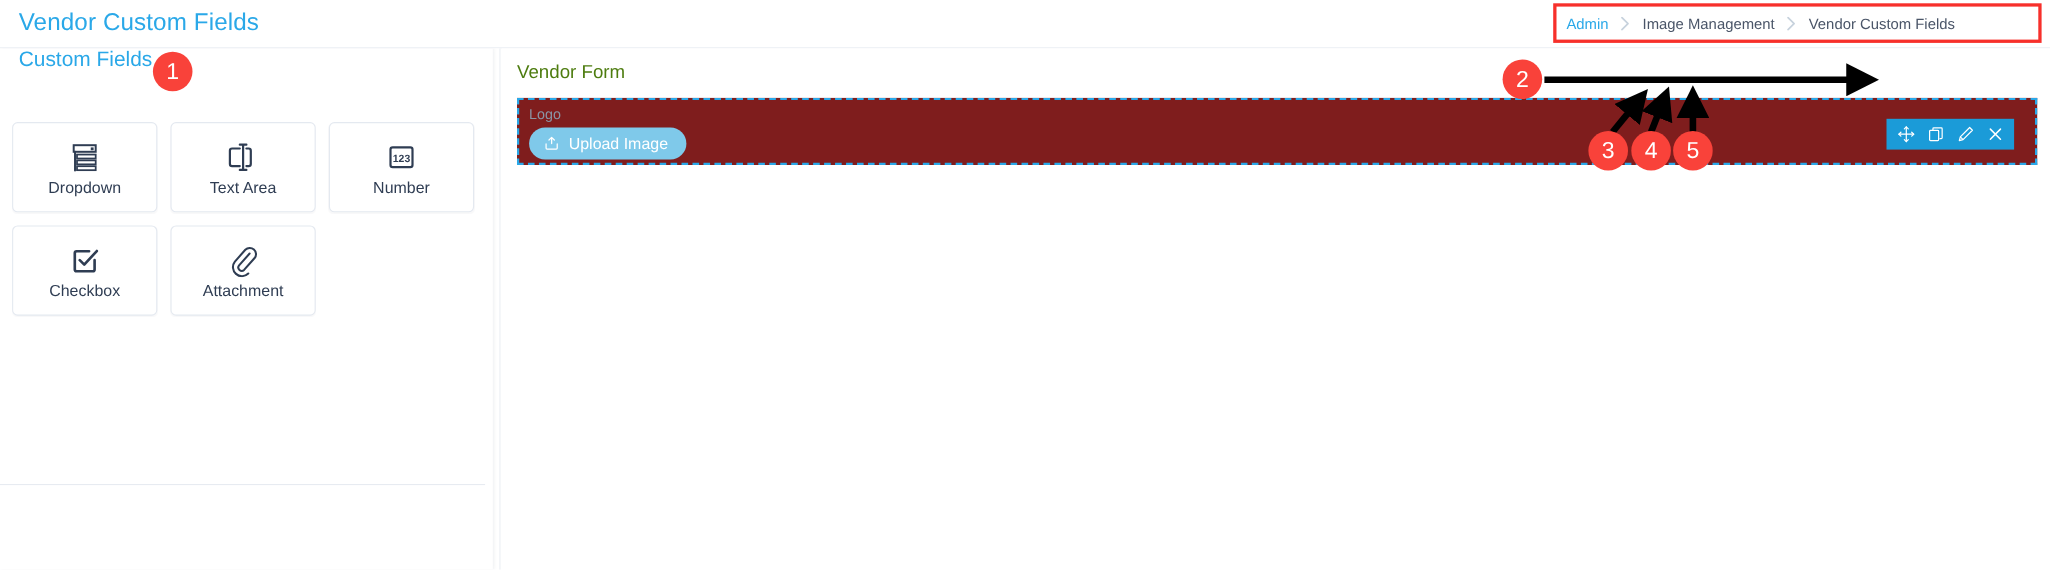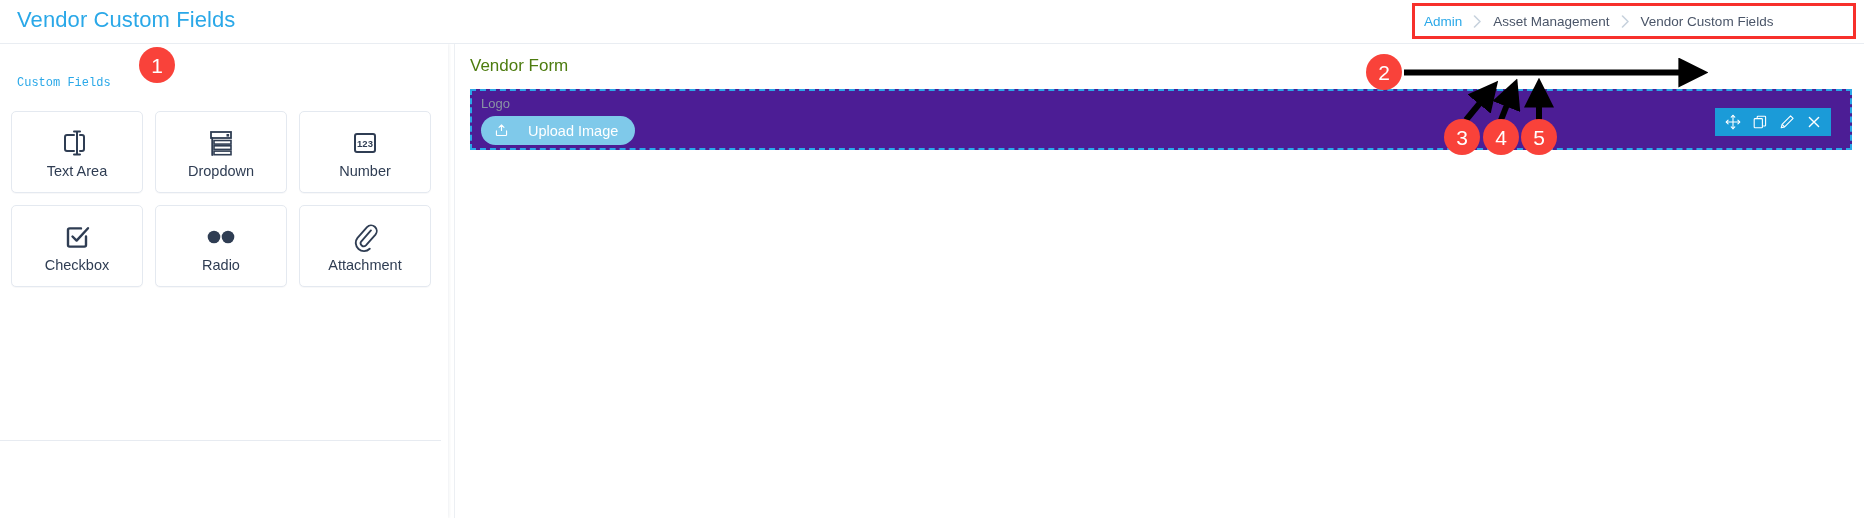--- a/index.html
+++ b/index.html
@@ -74,26 +74,25 @@
   }
   .left-panel-inner {
     position: absolute;
     left: 0; top: 0;
     width: 448px; height: 474px;
     background: #fff;
     box-shadow: 1px 0 3px rgba(16,36,64,0.07);
   }
   .panel-title {
     position: absolute;
-    left: 17px; top: 32px;
-    font-size: 12px;
+    left: 17px; top: 0;
+    font-size: 19px;
     color: #2aa8e8;
     font-weight: 400;
     white-space: nowrap;
-    font-family: Liberation Mono, monospace;
   }
 
   .cards-grid {
     position: absolute;
     left: 11px; top: 67px;
     width: 420px;
     display: flex;
     flex-wrap: wrap;
     gap: 12px 12px;
   }
@@ -148,21 +147,21 @@
     font-weight: 400;
     white-space: nowrap;
   }
 
   .form-field {
     position: absolute;
     left: 14px; top: 45px;
     width: 1382px;
     height: 61px;
     border: 2px dashed #2aa8e8;
-    background: #4c1d95;
+    background: #7f1d1d;
     text-decoration: underline;
   }
   .field-label {
     position: absolute;
     left: 9px; top: 5px;
     font-size: 13px;
     color: #8a94a4;
     white-space: nowrap;
   }
   .upload-btn {
@@ -171,21 +170,21 @@
     height: 29px;
     padding: 0 17px 0 13px;
     border: none;
     border-radius: 16px;
     background: #7fc9ea;
     color: #ffffff;
     font-size: 14.5px;
     font-family: "Liberation Sans", sans-serif;
     display: flex;
     align-items: center;
-    gap: 19px;
+    gap: 8px;
     cursor: pointer;
     white-space: nowrap;
   }
   .upload-btn svg { display: block; }
 
   
   .field-toolbar {
     position: absolute;
     left: 1243px; top: 17px;
     height: 28px;
@@ -246,64 +245,64 @@
   <div class="header">
     <div class="page-title">Vendor Custom Fields</div>
 
     <div class="breadcrumb-box">
       <span class="bc-item link">Admin</span>
       <span class="bc-sep">
         <svg width="9" height="13" viewBox="0 0 9 13">
             <path d="M1.5 1 L7 6.5 L1.5 12" fill="none" stroke="#c7d2dd" stroke-width="1.6" stroke-linecap="round" stroke-linejoin="round"></path>
           </svg>
       </span>
-      <span class="bc-item">Asset Management</span>
+      <span class="bc-item">Image Management</span>
       <span class="bc-sep">
         <svg width="9" height="13" viewBox="0 0 9 13">
             <path d="M1.5 1 L7 6.5 L1.5 12" fill="none" stroke="#c7d2dd" stroke-width="1.6" stroke-linecap="round" stroke-linejoin="round"></path>
           </svg>
       </span>
       <span class="bc-item">Vendor Custom Fields</span>
     </div>
   </div>
 
   <div class="left-panel">
     <div class="left-panel-inner">
 
       <div class="panel-title">Custom Fields</div>
 
       <div class="cards-grid">
 
-
-        <div class="field-card">
-          <span class="card-icon">
-            <svg width="32" height="30" viewBox="0 0 32 30">
-              <path d="M13 7 H6 a2 2 0 0 0 -2 2 v12 a2 2 0 0 0 2 2 h7" fill="none" stroke="#2f3d53" stroke-width="2" stroke-linecap="round" stroke-linejoin="round"></path>
-              <path d="M19 7 h2 a2 2 0 0 1 2 2 v12 a2 2 0 0 1 -2 2 h-2" fill="none" stroke="#2f3d53" stroke-width="2" stroke-linecap="round" stroke-linejoin="round"></path>
-              <path d="M16 4 V26" fill="none" stroke="#2f3d53" stroke-width="2" stroke-linecap="round"></path>
-              <path d="M13 3.5 h6 M13 26.5 h6" fill="none" stroke="#2f3d53" stroke-width="2" stroke-linecap="round"></path>
-            </svg>
-          </span>
-          <span class="card-label">Text Area</span>
-        </div>
 
         <div class="field-card">
           <span class="card-icon">
             <svg width="30" height="28" viewBox="0 0 30 28">
               <rect x="5" y="3" width="20" height="6" fill="none" stroke="#2f3d53" stroke-width="1.8"></rect>
               <rect x="20.5" y="5" width="2.6" height="2.6" fill="#2f3d53"></rect>
               <rect x="8" y="11.5" width="17" height="3.6" fill="none" stroke="#2f3d53" stroke-width="1.6"></rect>
               <rect x="8" y="16.8" width="17" height="3.6" fill="none" stroke="#2f3d53" stroke-width="1.6"></rect>
               <rect x="8" y="22.1" width="17" height="3.6" fill="none" stroke="#2f3d53" stroke-width="1.6"></rect>
               <path d="M6.2 9 V26" fill="none" stroke="#2f3d53" stroke-width="1.8" stroke-linecap="round"></path>
             </svg>
           </span>
           <span class="card-label">Dropdown</span>
         </div>
 
+        <div class="field-card">
+          <span class="card-icon">
+            <svg width="32" height="30" viewBox="0 0 32 30">
+              <path d="M13 7 H6 a2 2 0 0 0 -2 2 v12 a2 2 0 0 0 2 2 h7" fill="none" stroke="#2f3d53" stroke-width="2" stroke-linecap="round" stroke-linejoin="round"></path>
+              <path d="M19 7 h2 a2 2 0 0 1 2 2 v12 a2 2 0 0 1 -2 2 h-2" fill="none" stroke="#2f3d53" stroke-width="2" stroke-linecap="round" stroke-linejoin="round"></path>
+              <path d="M16 4 V26" fill="none" stroke="#2f3d53" stroke-width="2" stroke-linecap="round"></path>
+              <path d="M13 3.5 h6 M13 26.5 h6" fill="none" stroke="#2f3d53" stroke-width="2" stroke-linecap="round"></path>
+            </svg>
+          </span>
+          <span class="card-label">Text Area</span>
+        </div>
+
 
         <div class="field-card">
           <span class="card-icon">
             <svg width="28" height="26" viewBox="0 0 28 26">
               <rect x="4" y="4" width="20" height="18" rx="2" fill="none" stroke="#2f3d53" stroke-width="2"></rect>
               <text x="14" y="17" text-anchor="middle" font-family="Liberation Sans, sans-serif" font-size="9.5" font-weight="bold" fill="#2f3d53">123</text>
             </svg>
           </span>
           <span class="card-label">Number</span>
         </div>
@@ -311,29 +310,20 @@
         <div class="field-card">
           <span class="card-icon">
             <svg width="28" height="28" viewBox="0 0 28 28">
               <path d="M23 13.5 V22 a1.6 1.6 0 0 1 -1.6 1.6 H6.6 A1.6 1.6 0 0 1 5 22 V7 a1.6 1.6 0 0 1 1.6 -1.6 H18" fill="none" stroke="#2f3d53" stroke-width="2.4" stroke-linecap="round" stroke-linejoin="round"></path>
               <path d="M9.5 13.5 L13.6 17.6 L25 5.2" fill="none" stroke="#2f3d53" stroke-width="2.4" stroke-linecap="round" stroke-linejoin="round"></path>
             </svg>
           </span>
           <span class="card-label">Checkbox</span>
         </div>
 
-        <div class="field-card">
-          <span class="card-icon">
-            <svg width="34" height="16" viewBox="0 0 34 16">
-              <circle cx="10" cy="8" r="6.3" fill="#2f3d53"></circle>
-              <circle cx="24" cy="8" r="6.3" fill="#2f3d53"></circle>
-            </svg>
-          </span>
-          <span class="card-label">Radio</span>
-        </div>
 
         <div class="field-card">
           <span class="card-icon">
             <svg width="28" height="30" viewBox="0 0 28 30">
               <path d="M20.5 8.2 L10.2 19.8 a3.3 3.3 0 0 0 4.9 4.4 L25.4 12.6 a6.1 6.1 0 0 0 -9.1 -8.1 L6.1 16.1 a8.8 8.8 0 0 0 13.1 11.7" fill="none" stroke="#2f3d53" stroke-width="2" stroke-linecap="round" stroke-linejoin="round" transform="translate(-1,-1) scale(0.93) translate(2,2)"></path>
             </svg>
           </span>
           <span class="card-label">Attachment</span>
         </div>
 

